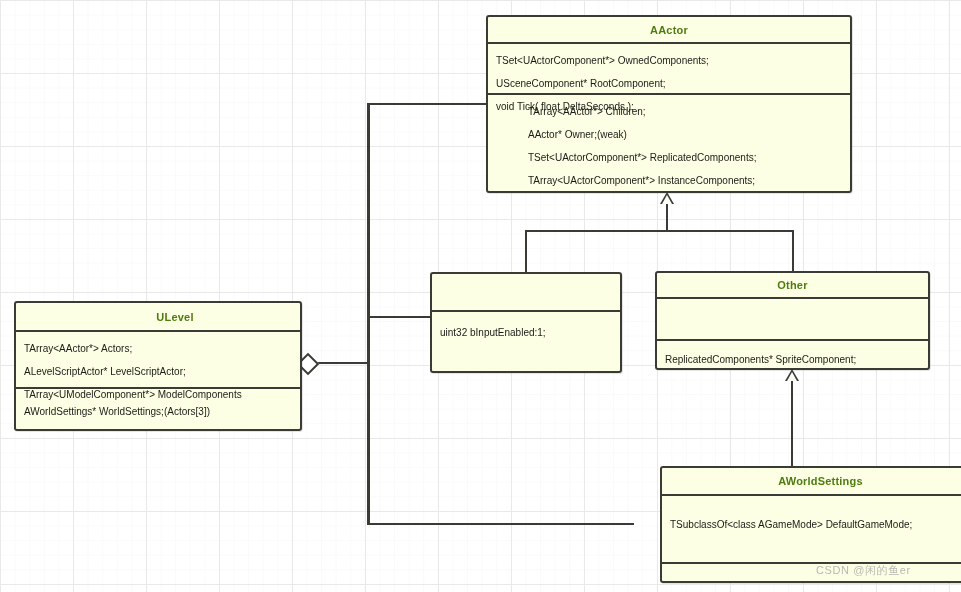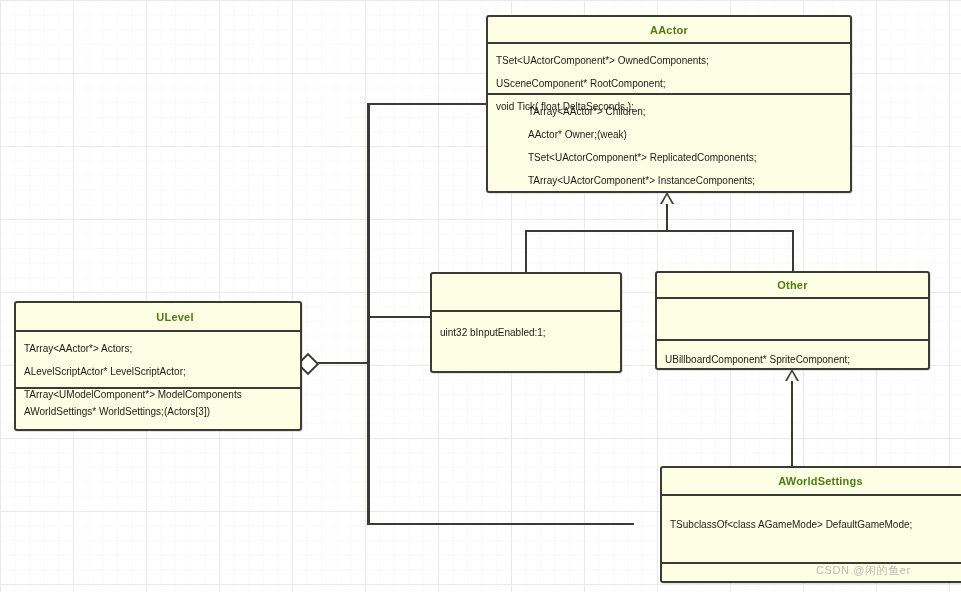--- a/index.html
+++ b/index.html
@@ -177,21 +177,21 @@
   </div>
 
   <div class="uml-class" style="left:430px; top:272px; width:192px; height:101px;">
     <div class="uml-compartment divided empty" style="height:38px;"></div>
     <div class="uml-compartment" style="height:28px; padding-top:9px;">uint32 bInputEnabled:1;</div>
   </div>
 
   <div class="uml-class" style="left:655px; top:271px; width:275px; height:99px;">
     <div class="uml-title" style="height:26px;">Other</div>
     <div class="uml-compartment divided empty" style="height:42px;"></div>
-    <div class="uml-compartment" style="height:27px; padding-top:7px;">UBillboardComponent* SpriteComponent;</div>
+    <div class="uml-compartment" style="height:27px; padding-top:7px;">ReplicatedComponents* SpriteComponent;</div>
   </div>
 
   <div class="uml-class" style="left:660px; top:466px; width:321px; height:117px;">
     <div class="uml-title" style="height:28px;">AWorldSettings</div>
     <div class="uml-compartment divided" style="height:68px; padding-top:17px;">TSubclassOf&lt;class AGameMode&gt; DefaultGameMode;</div>
     <div class="uml-compartment" style="height:33px; padding-top:12px;">Other settings</div>
   </div>
 
   <div class="watermark" style="left:816px; top:563px;">CSDN @闲的鱼er</div>
 

